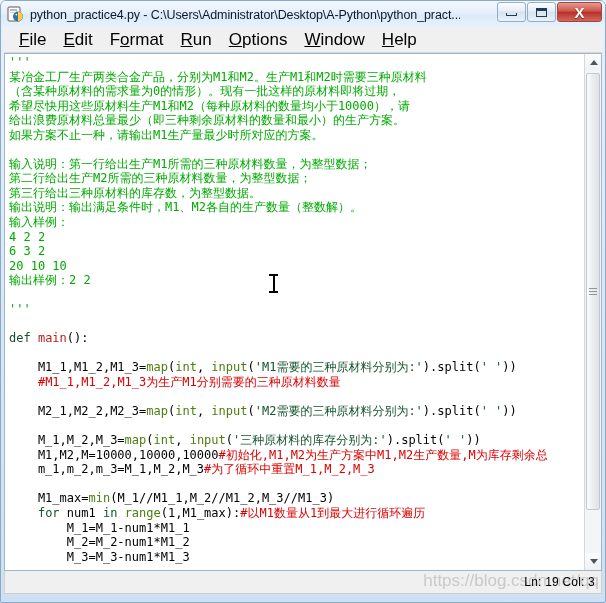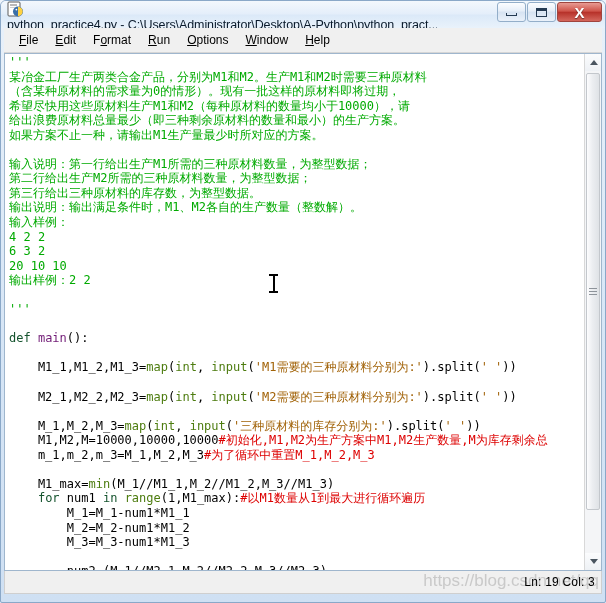--- a/index.html
+++ b/index.html
@@ -27,26 +27,25 @@
     background: linear-gradient(180deg, #e9f1fa 0%, #d7e6f6 55%, #cfe0f3 100%);
     border-radius: 6px 6px 2px 2px;
     padding: 0;
   }
 
   
   .titlebar {
     position: relative;
     height: 27px;
     display: flex;
-    align-items: flex-start;
+    align-items: center;
     padding-left: 6px;
     background: linear-gradient(180deg, #f3f8fd 0%, #e4eefa 48%, #dbe9f8 52%, #e9f2fb 100%);
     border-radius: 5px 5px 0 0;
     overflow: hidden;
-    flex-direction: column;
   }
   .app-icon {
     width: 17px; height: 17px;
     margin-right: 6px;
     flex: 0 0 auto;
     position: relative;
   }
   .title-text {
     font-size: 12.5px;
     color: #0a1a2b;
@@ -106,21 +105,21 @@
   .menubar {
     height: 24px;
     display: flex;
     align-items: center;
     padding-left: 7px;
     background: #f0f0f0;
     border-bottom: 1px solid #d6d6d6;
     margin: 0 3px;
   }
   .menu-item {
-    font-size: 12px;
+    font-size: 17px;
     color: #000000;
     padding: 2px 9px 2px 8px;
     white-space: nowrap;
     font-family: "Liberation Sans", sans-serif;
   }
   .menu-item u { text-decoration: underline; }
 
   
   .editor-wrap {
     position: relative;
@@ -143,23 +142,23 @@
     margin: 0;
     font-family: "DejaVu Sans Mono", "Liberation Mono", monospace;
     font-size: 12px;
     line-height: 14.55px;
     white-space: pre;
     color: #000000;
     letter-spacing: 0px;
   }
   .kw   { color: #14532d; }
   .bkw  { color: #4d7c0f; }
-  .str  { color: #a16207; }
+  .str  { color: #14532d; }
   .cmt  { color: #dd0000; }
-  .fn   { color: #701a75; }
+  .fn   { color: #b91c1c; }
   .doc  { color: #00aa00; }
 
   
   .vscroll {
     flex: 0 0 17px;
     width: 17px;
     background: #f0f0f0;
     border-left: 1px solid #d8d8d8;
     position: relative;
     box-sizing: border-box;
@@ -327,20 +326,21 @@
 4 2 2
 6 3 2
 20 10 10
 输出样例：2 2
 
 '''</span>
 
 <span class="kw">def</span> <span class="fn">main</span>():
 
     M1_1,M1_2,M1_3=<span class="bkw">map</span>(<span class="bkw">int</span>, <span class="bkw">input</span>(<span class="str">'M1需要的三种原材料分别为:'</span>).split(<span class="str">' '</span>))
+    <span class="cmt">#M1_1,M1_2,M1_3为生产M1分别需要的三种原材料数量</span>
 
     M2_1,M2_2,M2_3=<span class="bkw">map</span>(<span class="bkw">int</span>, <span class="bkw">input</span>(<span class="str">'M2需要的三种原材料分别为:'</span>).split(<span class="str">' '</span>))
 
     M_1,M_2,M_3=<span class="bkw">map</span>(<span class="bkw">int</span>, <span class="bkw">input</span>(<span class="str">'三种原材料的库存分别为:'</span>).split(<span class="str">' '</span>))
     M1,M2,M=10000,10000,10000<span class="cmt">#初始化,M1,M2为生产方案中M1,M2生产数量,M为库存剩余总</span>
     m_1,m_2,m_3=M_1,M_2,M_3<span class="cmt">#为了循环中重置M_1,M_2,M_3</span>
 
     M1_max=<span class="bkw">min</span>(M_1//M1_1,M_2//M1_2,M_3//M1_3)
     <span class="kw">for</span> num1 <span class="kw">in</span> <span class="bkw">range</span>(1,M1_max):<span class="cmt">#以M1数量从1到最大进行循环遍历</span>
         M_1=M_1-num1*M1_1

